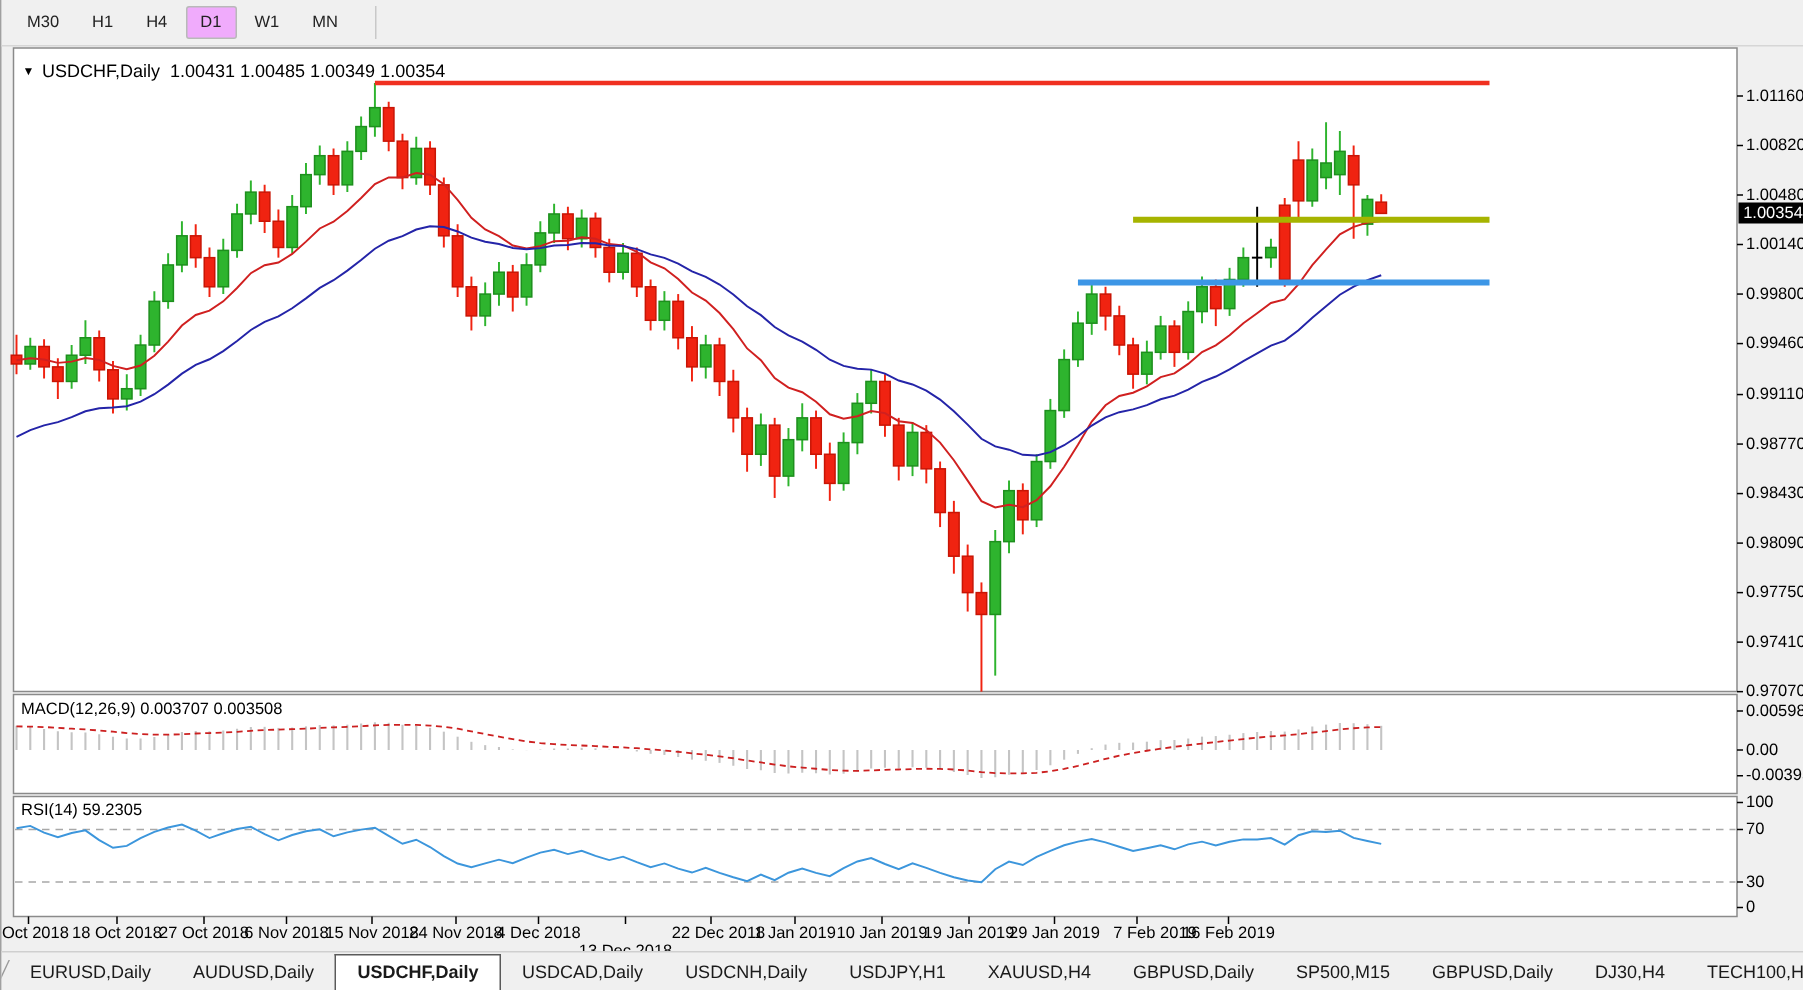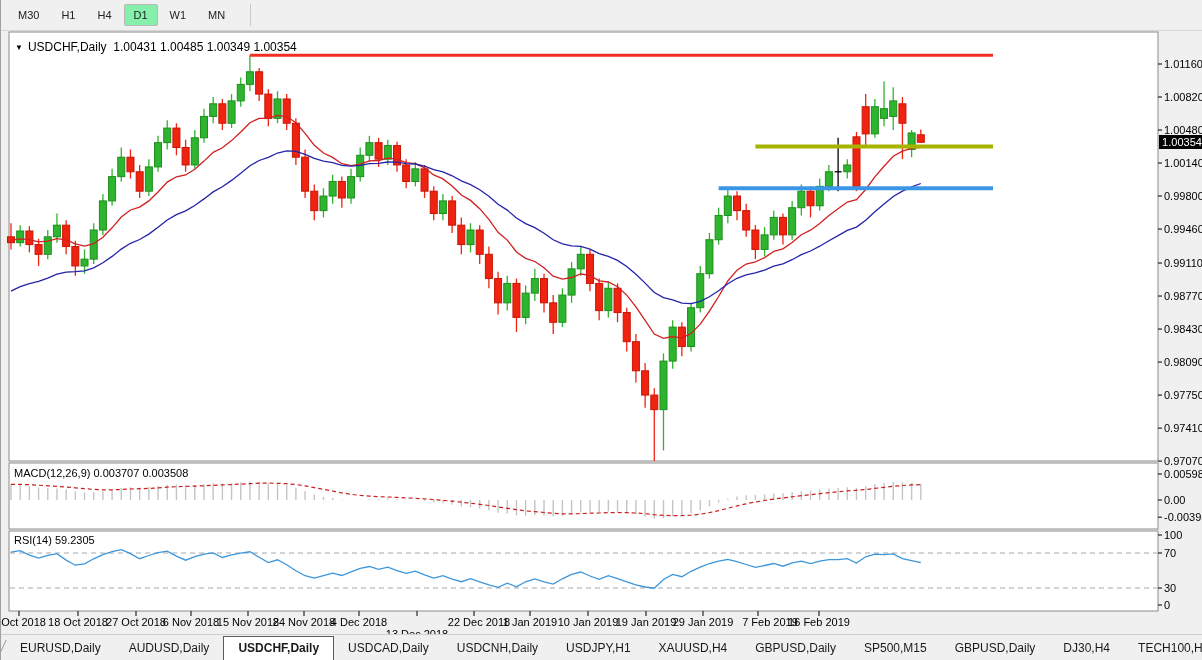--- a/index.html
+++ b/index.html
@@ -2,21 +2,21 @@
 <html><head>
 <meta charset="utf-8">
 <style>
   html,body{margin:0;padding:0;background:#f0f0f0;font-family:"Liberation Sans",sans-serif;}
   #window{position:relative;width:1202px;height:660px;background:#f0f0f0;overflow:hidden;
           border-left:1px solid #a0a0a0;box-sizing:border-box;}
   
   #toolbar{position:absolute;left:0;top:0;width:100%;height:31px;background:#f0f0f0;
            border-bottom:1px solid #d6d6d6;display:flex;align-items:center;padding-left:6px;box-sizing:border-box;}
   .tf-btn{font-size:11px;color:#222;padding:4px 9px;margin:12px 1px;border:1px solid transparent;cursor:default;text-align:right;}
-  .tf-btn.active{background:#86efac;border:1px solid #b9b9b9;border-radius:2px;}
+  .tf-btn.active{background:#f0abfc;border:1px solid #b9b9b9;border-radius:2px;}
   .tb-sep{width:1px;height:22px;background:#c8c8c8;margin-left:14px;}
   
   #chart-area{position:absolute;left:0;top:31px;width:1202px;height:484px;}
   #cv{position:absolute;left:0;top:0;}
   .overlay{position:absolute;font-size:11px;color:#000;white-space:nowrap;}
   #chart-title{left:14px;top:9px;font-size:12px;}
   #chart-title .arr{font-size:8px;vertical-align:1px;margin-right:5px;}
   #macd-label{left:13px;top:436px;}
   #rsi-label{left:13px;top:503px;}
   .ax-lab{position:absolute;left:1163px;font-size:11px;color:#000;}

